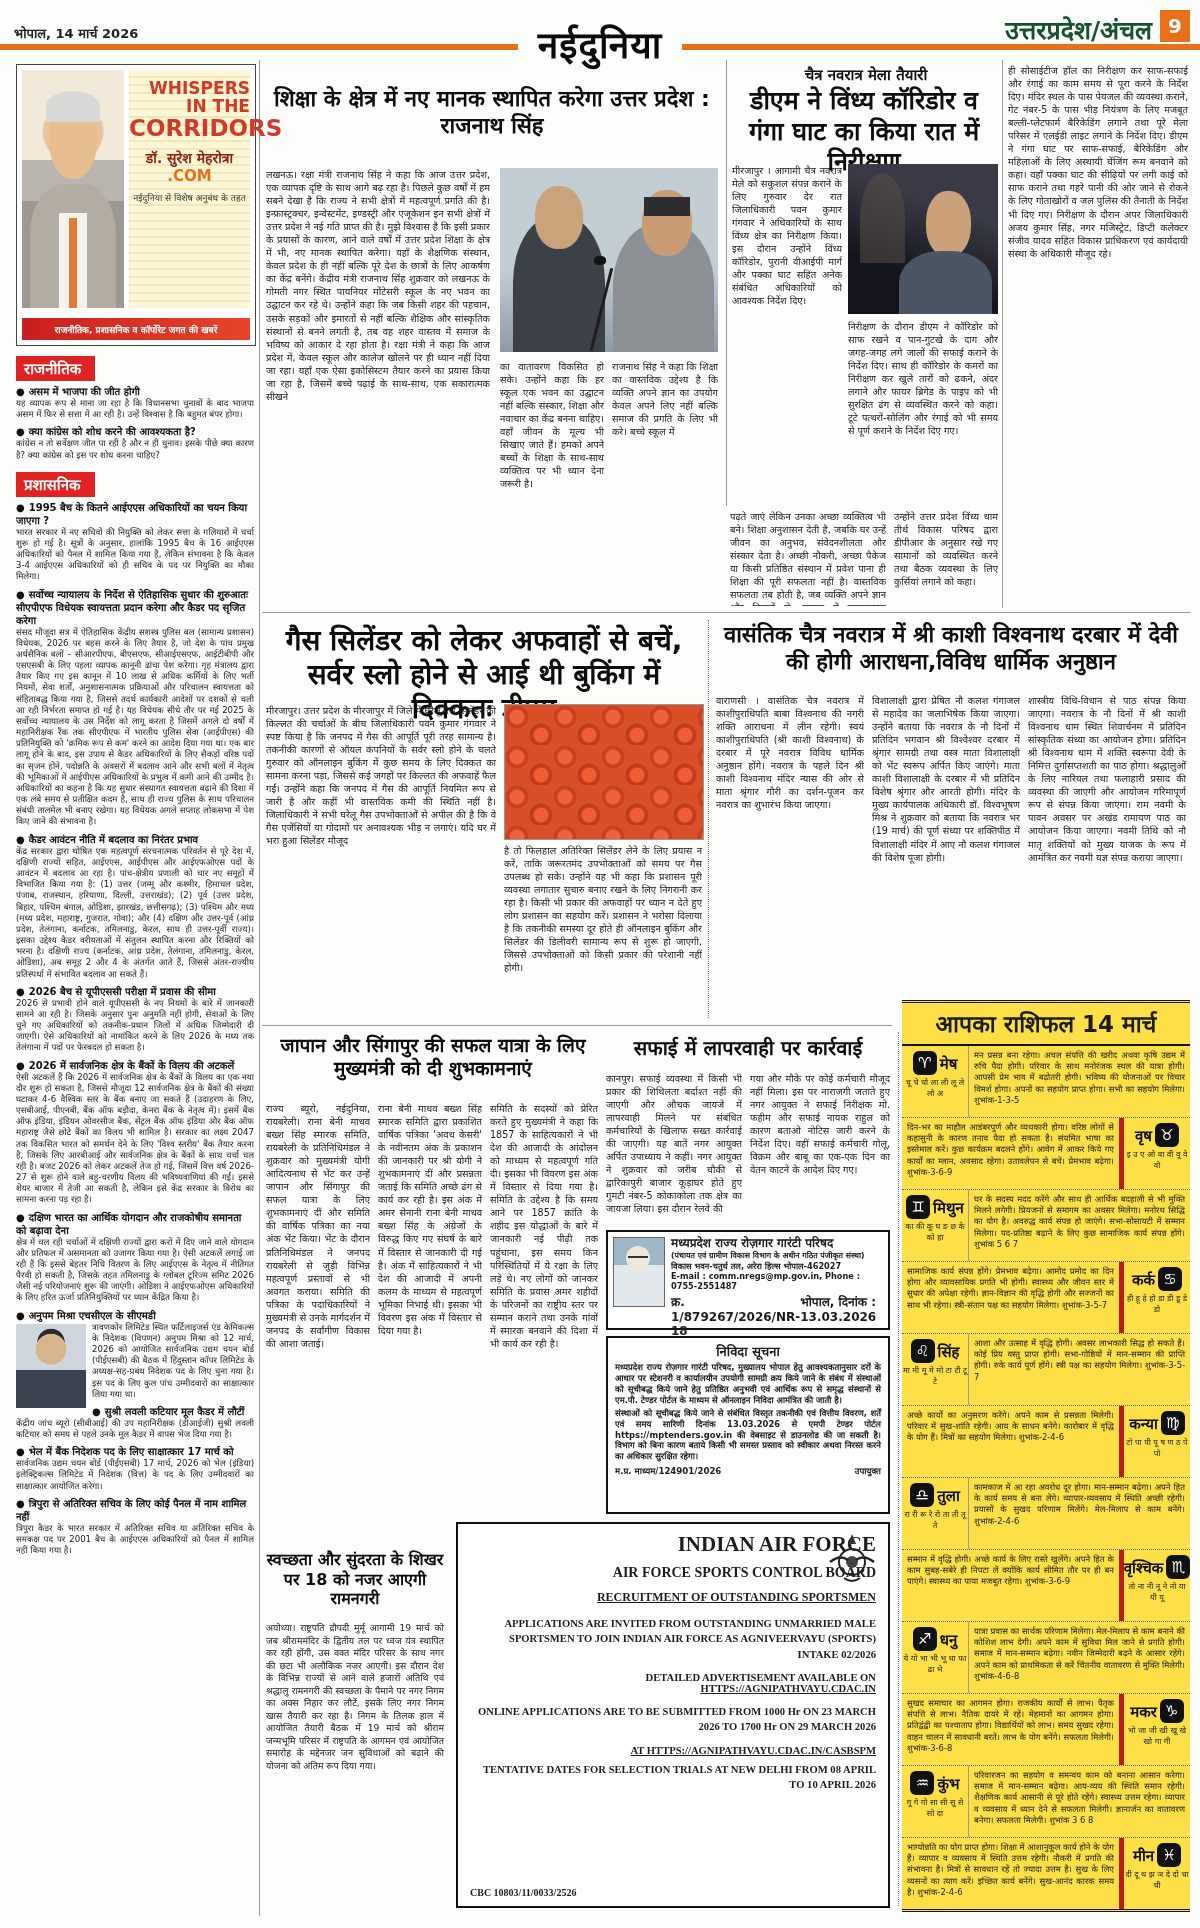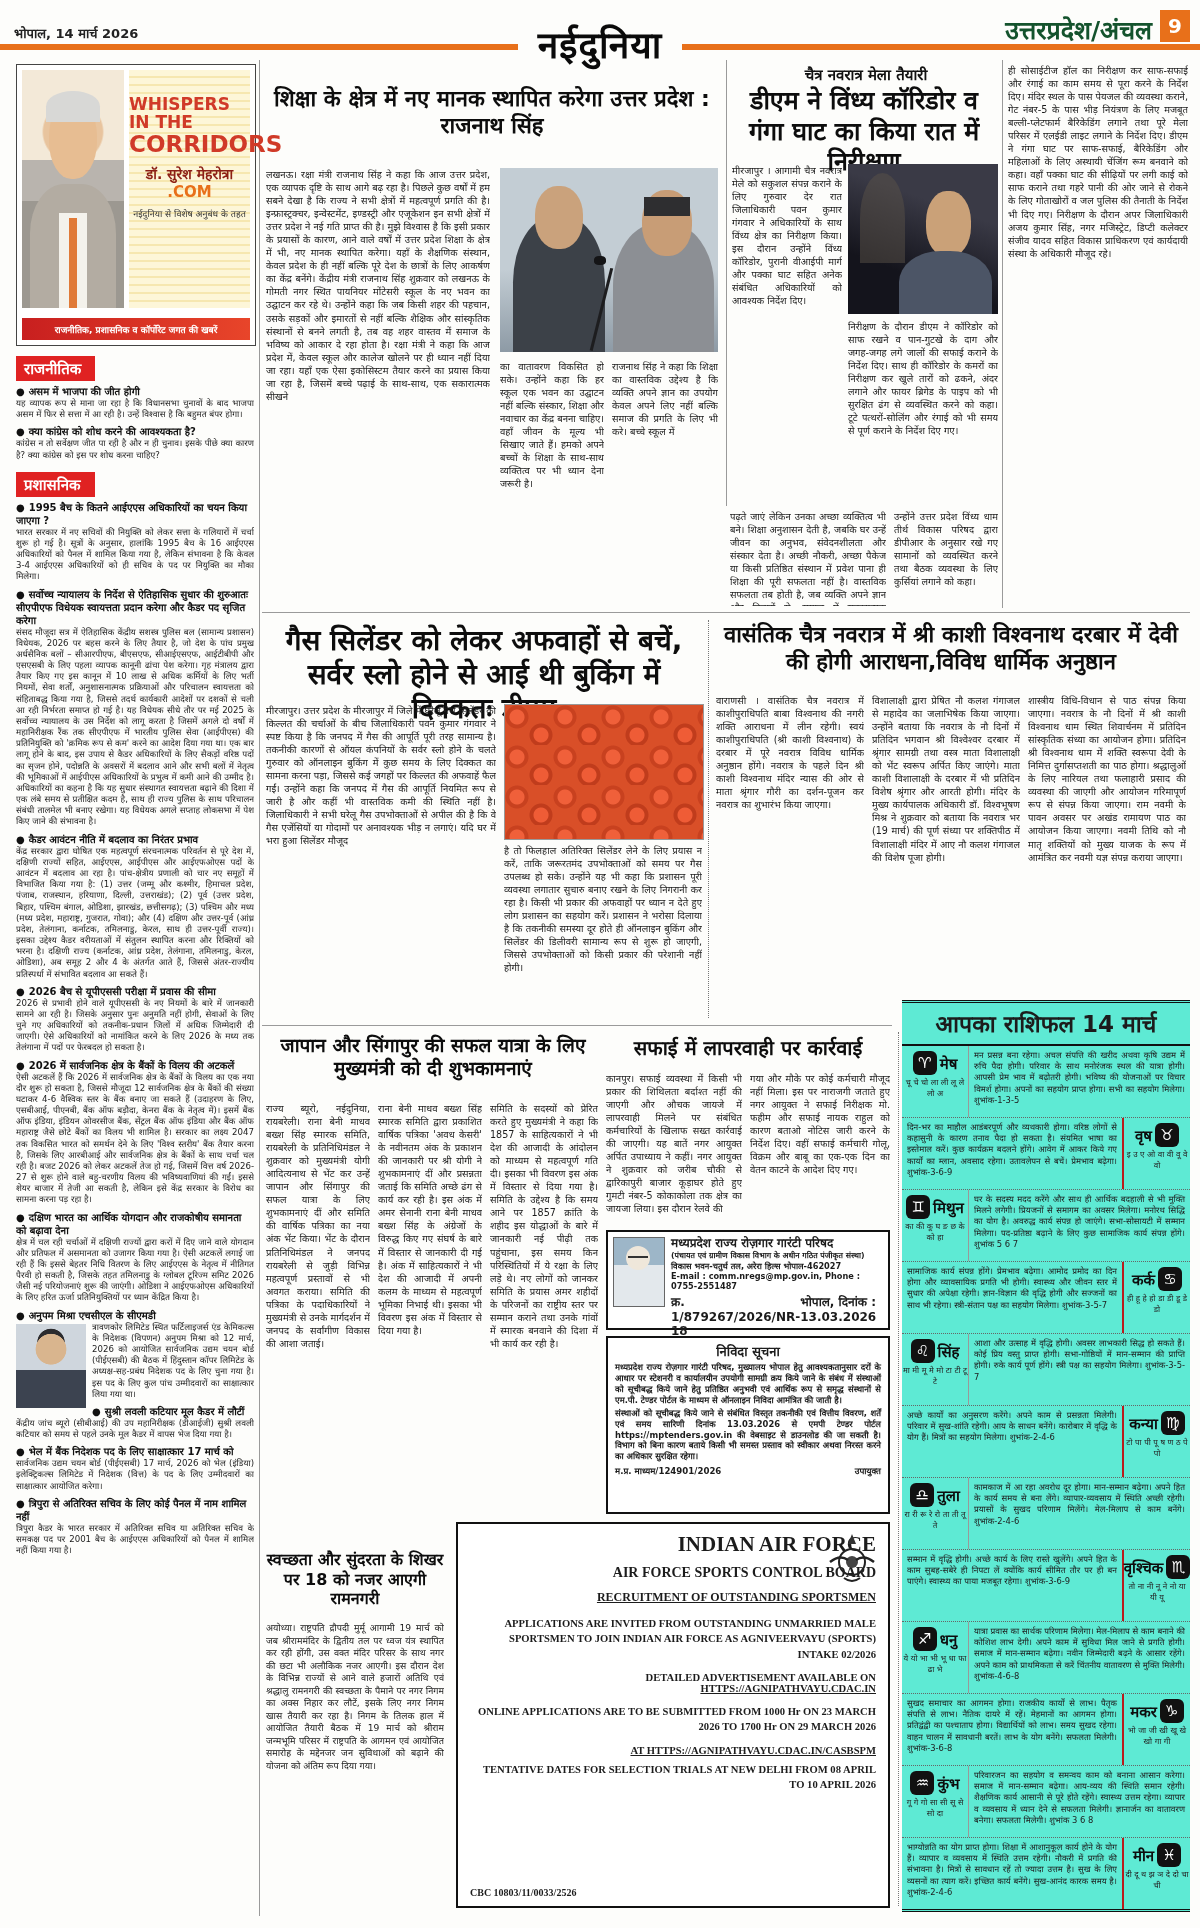--- a/index.html
+++ b/index.html
@@ -27,21 +27,21 @@
       radial-gradient(circle at 50% 26%, #e8c49e 0 16%, transparent 17%),
       radial-gradient(circle at 50% 21%, #cfd2d6 0 10%, transparent 11%),
       linear-gradient(180deg,#f3e9d8 0 38%,#b9b4ae 38% 55%,#9c9891 55% 100%);}
   .wphoto .suit{position:absolute;bottom:0;left:8%;width:84%;height:52%;background:#b3aca2;border-radius:40% 40% 0 0;}
   .wphoto .shirt{position:absolute;bottom:0;left:36%;width:28%;height:40%;background:#f4f2ec;}
   .wphoto .tie{position:absolute;bottom:0;left:46%;width:8%;height:38%;background:#e07a38;}
   .wphoto .head{position:absolute;top:12%;left:26%;width:48%;height:34%;background:#e7bd92;border-radius:46%;}
   .wphoto .hair{position:absolute;top:9%;left:24%;width:52%;height:13%;background:#d8d8d6;border-radius:50% 50% 0 0;}
   .wlogo{position:absolute;left:112px;top:5px;right:5px;height:238px;
     background:repeating-linear-gradient(180deg,#fdf6d8 0 6px,#f6e7b0 6px 8px);}
-  .wl1{font-weight:900;color:#d03a28;font-size:17px;line-height:1.05;padding-top:10px;text-align:left;margin-top:16px;}
+  .wl1{font-weight:900;color:#d03a28;font-size:17px;line-height:1.05;padding-top:10px;text-align:right;}
   .wl2{font-weight:900;color:#d03a28;font-size:23px;line-height:1.05;text-align:center;}
   .wauthor{font-weight:900;color:#8c1f14;font-size:14px;text-align:center;margin-top:8px;}
   .wsuffix{font-weight:900;color:#e8701a;font-size:15px;text-align:center;}
   .wtag{font-size:9px;color:#333;text-align:center;margin-top:6px;}
   .wstrip{position:absolute;left:5px;right:5px;bottom:5px;height:22px;background:linear-gradient(90deg,#c81f1f,#e8452a);
           color:#fff;font-size:9px;font-weight:700;display:flex;align-items:center;justify-content:center;}
   
   .sechead{background:#e02222;color:#fff;font-weight:900;font-size:15px;display:inline-block;
            padding:2px 14px 3px 8px;margin:6px 0 4px 0;}
   .witem{margin-bottom:5px;}
@@ -72,31 +72,31 @@
   
   .boxed{border:2px solid #111;background:#fff;}
   .mp-logo{width:50px;height:68px;background:linear-gradient(180deg,#9db6c8 0 40%,#e3e8ec 40% 100%);
      border:1px solid #666;position:relative;flex:none;}
   .mp-logo:before{content:"";position:absolute;left:12px;top:8px;width:24px;height:24px;border-radius:50%;background:#efe7da;}
   .mp-logo:after{content:"";position:absolute;left:14px;top:18px;width:20px;height:6px;border-top:2px solid #333;}
   .serif{font-family:"Liberation Serif","DejaVu Serif",serif;}
   .iaf-line{text-align:right;font-weight:700;}
   .underl{text-decoration:underline;}
   
-  .horo{border-top:3px double #111;border-bottom:3px double #111;background:#5eead4;}
+  .horo{border-top:3px double #111;border-bottom:3px double #111;background:#fde047;}
   .horo-title{font-size:23px;font-weight:900;text-align:center;border-bottom:2px solid #111;padding:4px 0 5px;}
   .zrow{display:flex;height:71px;border-bottom:1px dotted #666;align-items:stretch;}
   .zrow.flip{flex-direction:row-reverse;}
   .zcell{width:66px;flex:none;text-align:center;padding-top:5px;}
   .zhead{display:flex;align-items:center;justify-content:center;gap:3px;}
   .zname{font-weight:900;font-size:15px;color:#0d0d0d;}
   .zicon{width:24px;height:24px;background:#111;color:#fff;border-radius:6px;font-size:15px;line-height:24px;flex:none;}
   .zsyl{font-size:8px;color:#222;line-height:1.35;margin-top:3px;}
   .ztext{flex:1;font-size:8.4px;line-height:1.33;text-align:justify;padding:4px 5px 0 5px;overflow:hidden;border-left:1px solid #999;}
-  .zrow.flip .ztext{border-left:none;border-right:2px solid #b91c1c;}
+  .zrow.flip .ztext{border-left:none;border-right:5px solid #b91c1c;}
   .kicker{font-weight:900;text-align:center;font-size:15px;color:#111;}
 </style>
 </head>
 <body>
 
 <div id="page">
 
   <div class="abs dateline" style="left:14px;top:24px;">भोपाल, 14 मार्च 2026</div>
   <div class="orangebar"></div>
   <div class="masthead-wrap"><span class="masthead">नईदुनिया</span></div>

